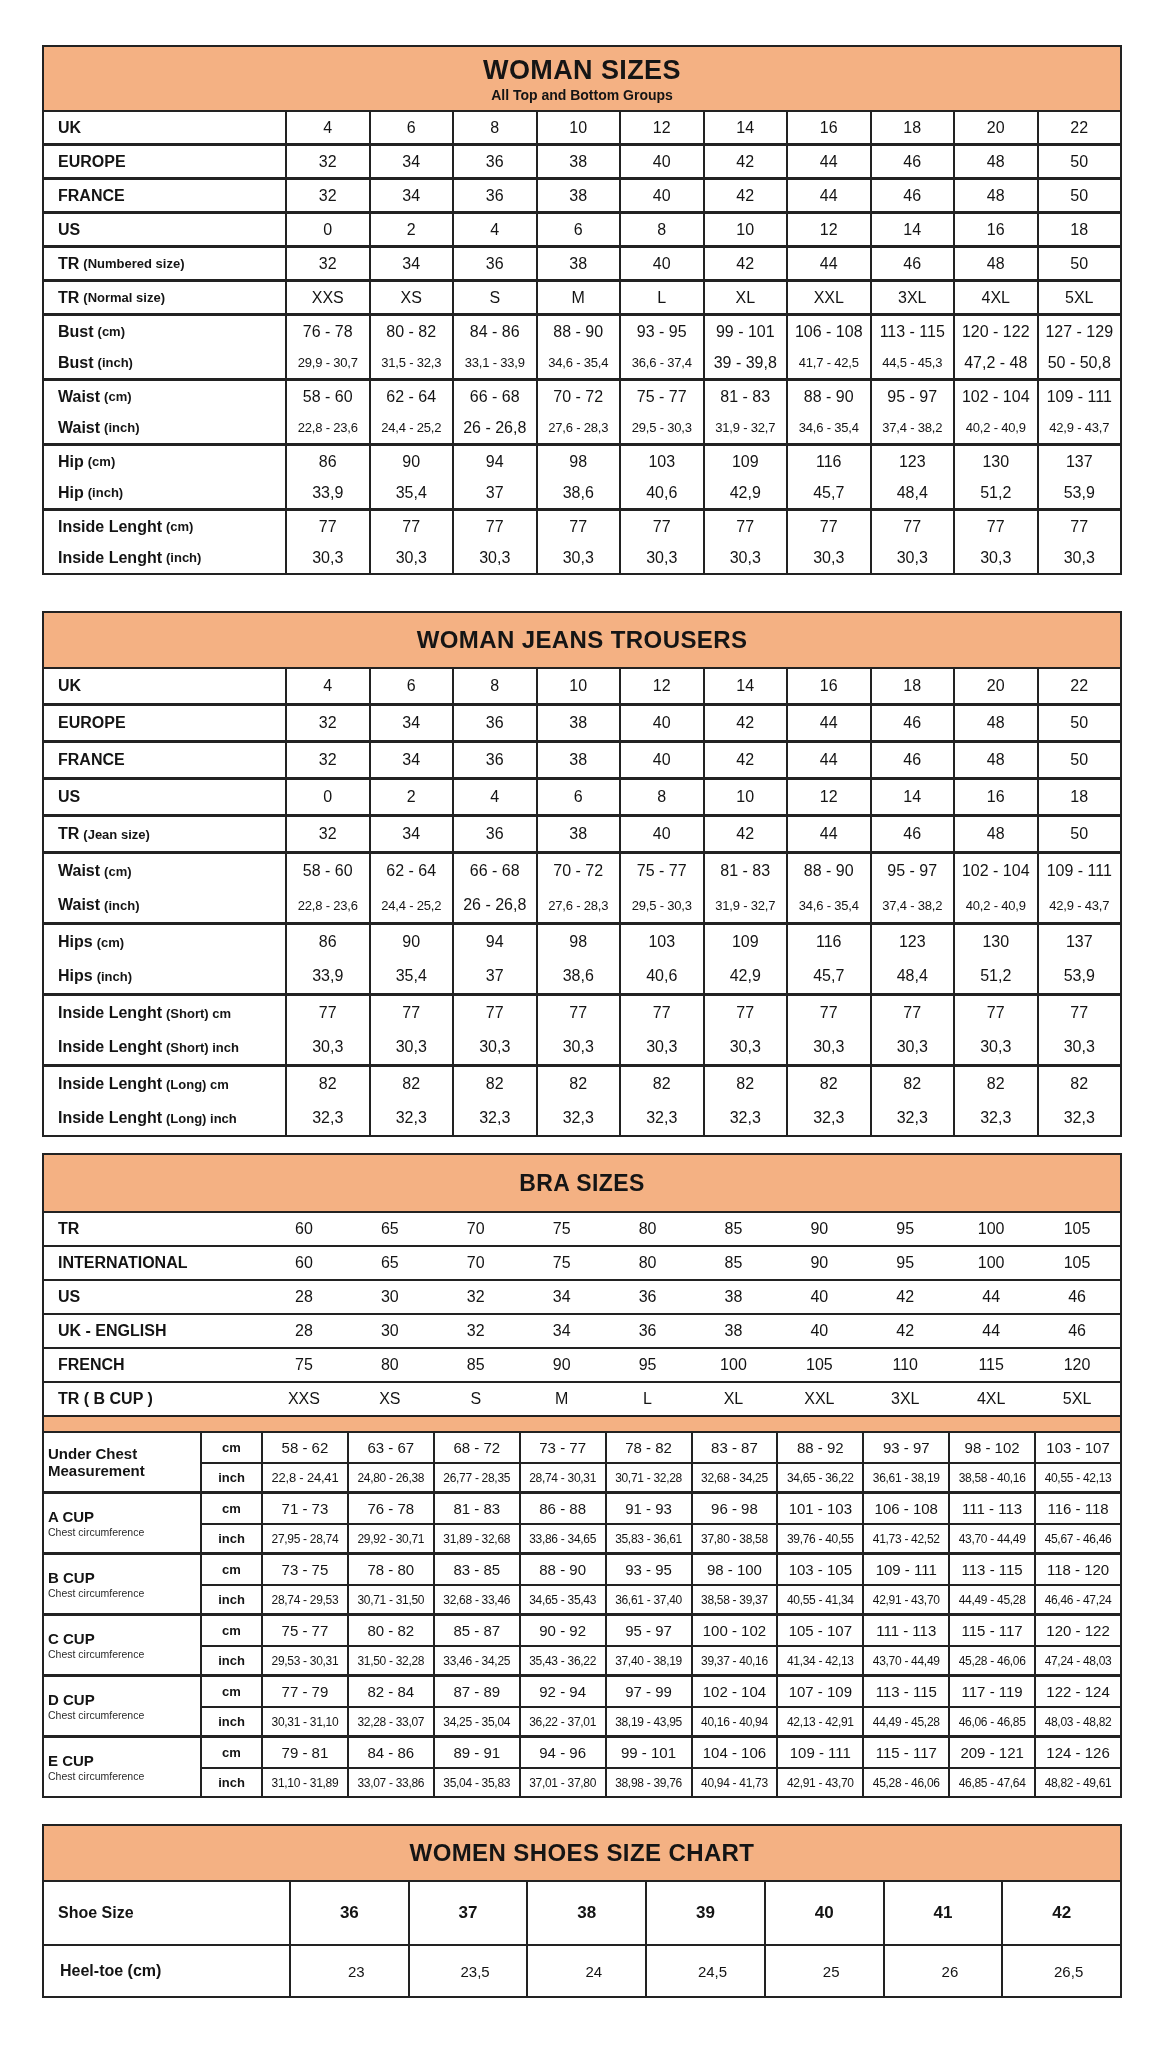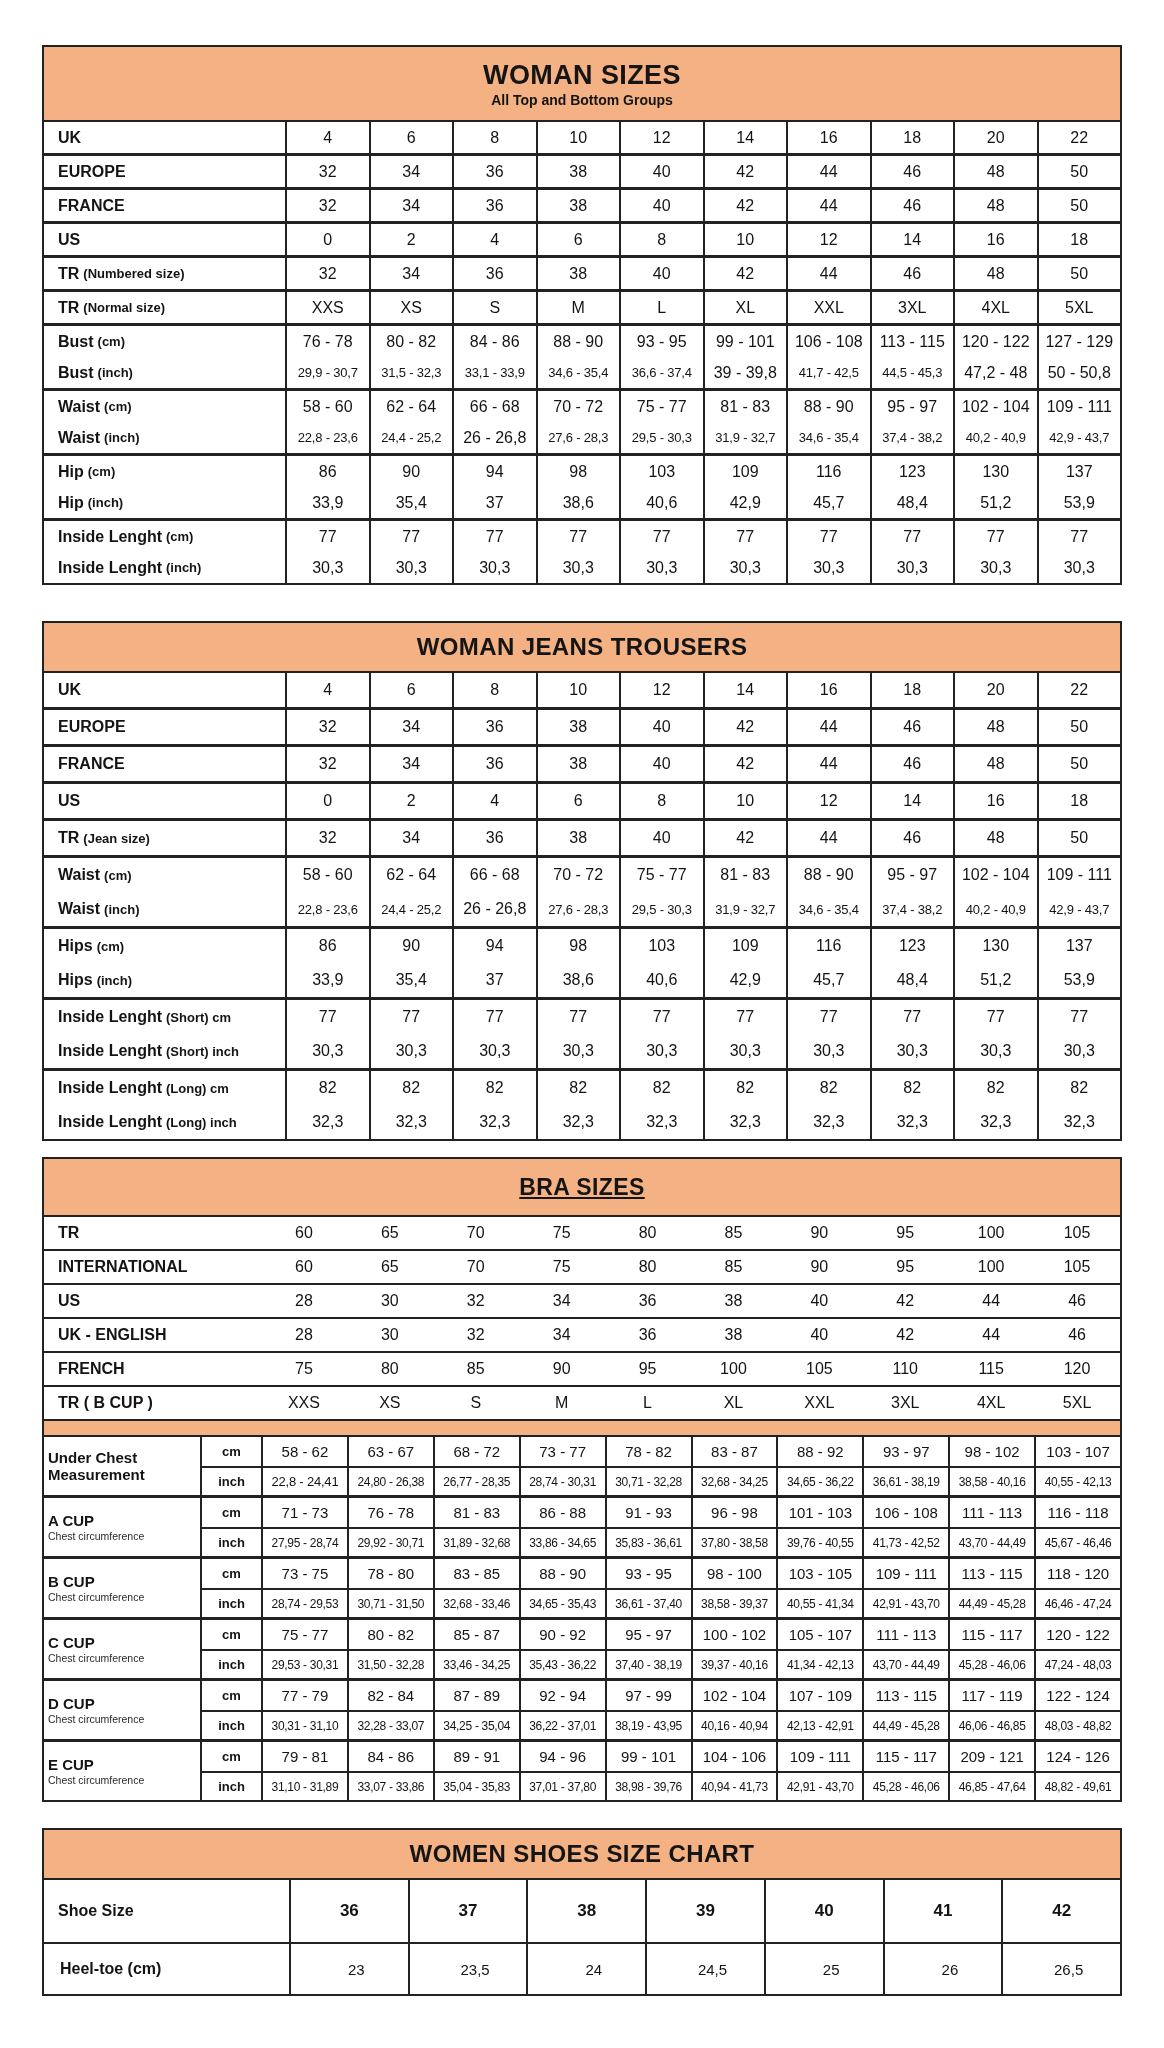--- a/index.html
+++ b/index.html
@@ -14,24 +14,24 @@
 
   .tbl { border: 2px solid var(--bd); background: #fff; }
   .thead {
     background: var(--hd);
     border-bottom: 2px solid var(--bd);
     display: flex; flex-direction: column; justify-content: center; align-items: center;
     text-align: center; padding: 6px 0;
   }
   .title { font-weight: bold; font-size: 27px; letter-spacing: .4px; color: #151515; }
   .t2 .title, .t4 .title { font-size: 24px; }
-  .t3 .title { font-size: 23px; text-decoration: underline; }
+  .t3 .title { font-size: 23px; }
   .subtitle { font-weight: bold; font-size: 14px; margin-top: 1px; }
-  .t1 .thead { height: 75px; }
-  .t2 .thead, .t4 .thead { height: 50px; }
+  .t1 .thead { height: 65px; }
+  .t2 .thead, .t4 .thead { height: 56px; }
   .t3 .thead { height: 58px; }
 
   
   .sgroup { border-bottom: 3px solid var(--bd); }
   .sgroup:last-child { border-bottom: none; }
   .srow { display: grid; grid-template-columns: 241px repeat(10, 1fr); align-items: stretch; }
   .t1 .srow { min-height: 31px; }
   .t2 .srow { min-height: 34px; }
   .cell {
     border-left: 2px solid var(--bd);

